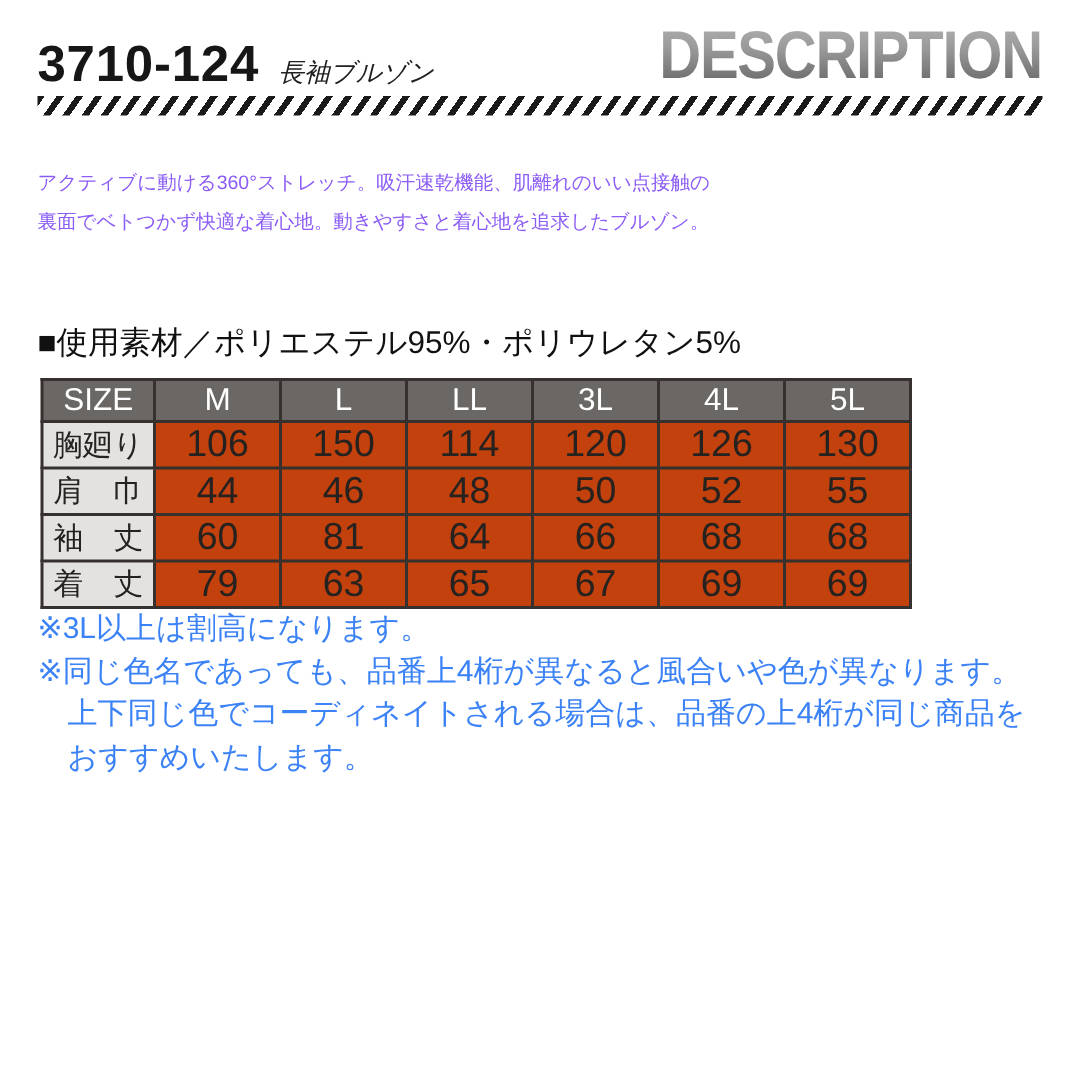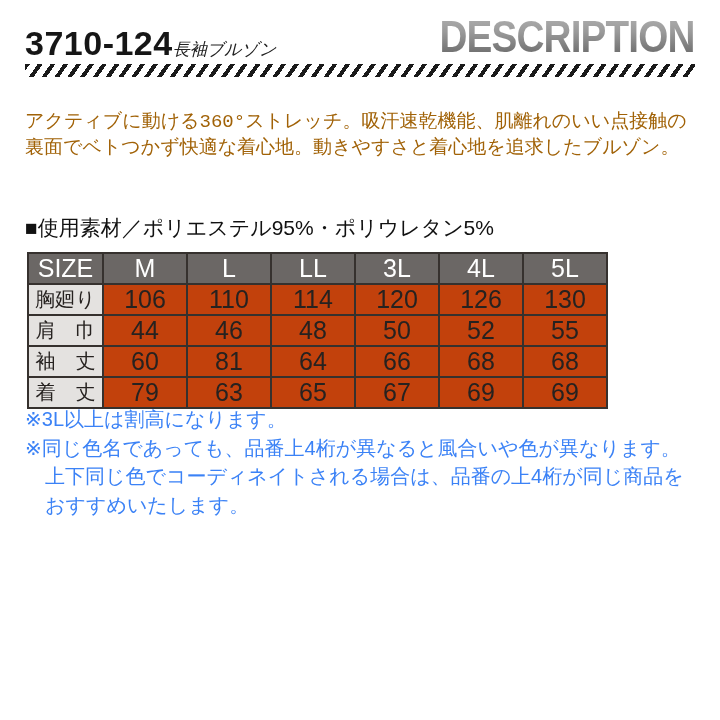--- a/index.html
+++ b/index.html
@@ -19,21 +19,21 @@
     background:var(--page-bg);
     font-family:"Liberation Sans","DejaVu Sans",sans-serif;
     color:var(--text);
     overflow:hidden;
   }
   .page{position:absolute;inset:0;width:720px;height:720px;}
 
   
   .title-row{
     position:absolute;left:25px;top:24px;
-    display:flex;align-items:baseline;white-space:nowrap;
+    display:flex;align-items:baseline;gap:13px;white-space:nowrap;
   }
   .code{
     font-size:34px;font-weight:bold;letter-spacing:0.5px;color:#161616;
   }
   .type{
     font-size:17px;color:#202020;font-style:italic;
   }
 
   
   .desc-title{
@@ -48,21 +48,21 @@
 
   
   .hatch{
     position:absolute;left:25px;top:64px;width:670px;height:13px;
     background:repeating-linear-gradient(125deg,var(--hatch) 0 4px,transparent 4px 10.5px);
   }
 
   
   .para{
     position:absolute;left:25px;top:109px;
-    font-size:19px;line-height:26px;color:#a16207;white-space:nowrap;font-family:Liberation Mono, monospace;
+    font-size:13px;line-height:26px;color:#8b5cf6;white-space:nowrap;
   }
 
   
   .materials{
     position:absolute;left:25px;top:214px;
     font-size:21px;color:#111;white-space:nowrap;
   }
 
   
   table.size-table{
@@ -71,21 +71,21 @@
   }
   .size-table th,.size-table td{
     border:2px solid var(--tbl-border);
     text-align:center;vertical-align:middle;padding:0;
   }
   .size-table col.label-col{width:75px;}
   .size-table thead tr{height:28px;}
   .size-table tbody tr{height:29.5px;border-radius:10px;}
   .size-table thead th{
     background:var(--tbl-head-bg);color:var(--tbl-head-text);
-    font-size:25px;font-weight:normal;margin-top:48px;
+    font-size:21px;font-weight:normal;margin-top:48px;
   }
   .size-table tbody th{
     background:var(--tbl-label-bg);color:#262220;
     font-size:20px;font-weight:normal;
   }
   .size-table tbody td{
     background:#c2410c;color:#262220;font-size:25px;
   }
 
   
@@ -134,21 +134,21 @@
           <th>LL</th>
           <th>3L</th>
           <th>4L</th>
           <th>5L</th>
         </tr>
     </thead>
     <tbody id="size-body">
         <tr>
           <th>胸廻り</th>
           <td>106</td>
-          <td>110</td>
+          <td>150</td>
           <td>114</td>
           <td>120</td>
           <td>126</td>
           <td>130</td>
         </tr>
         <tr>
           <th>肩　巾</th>
           <td>44</td>
           <td>46</td>
           <td>48</td>

